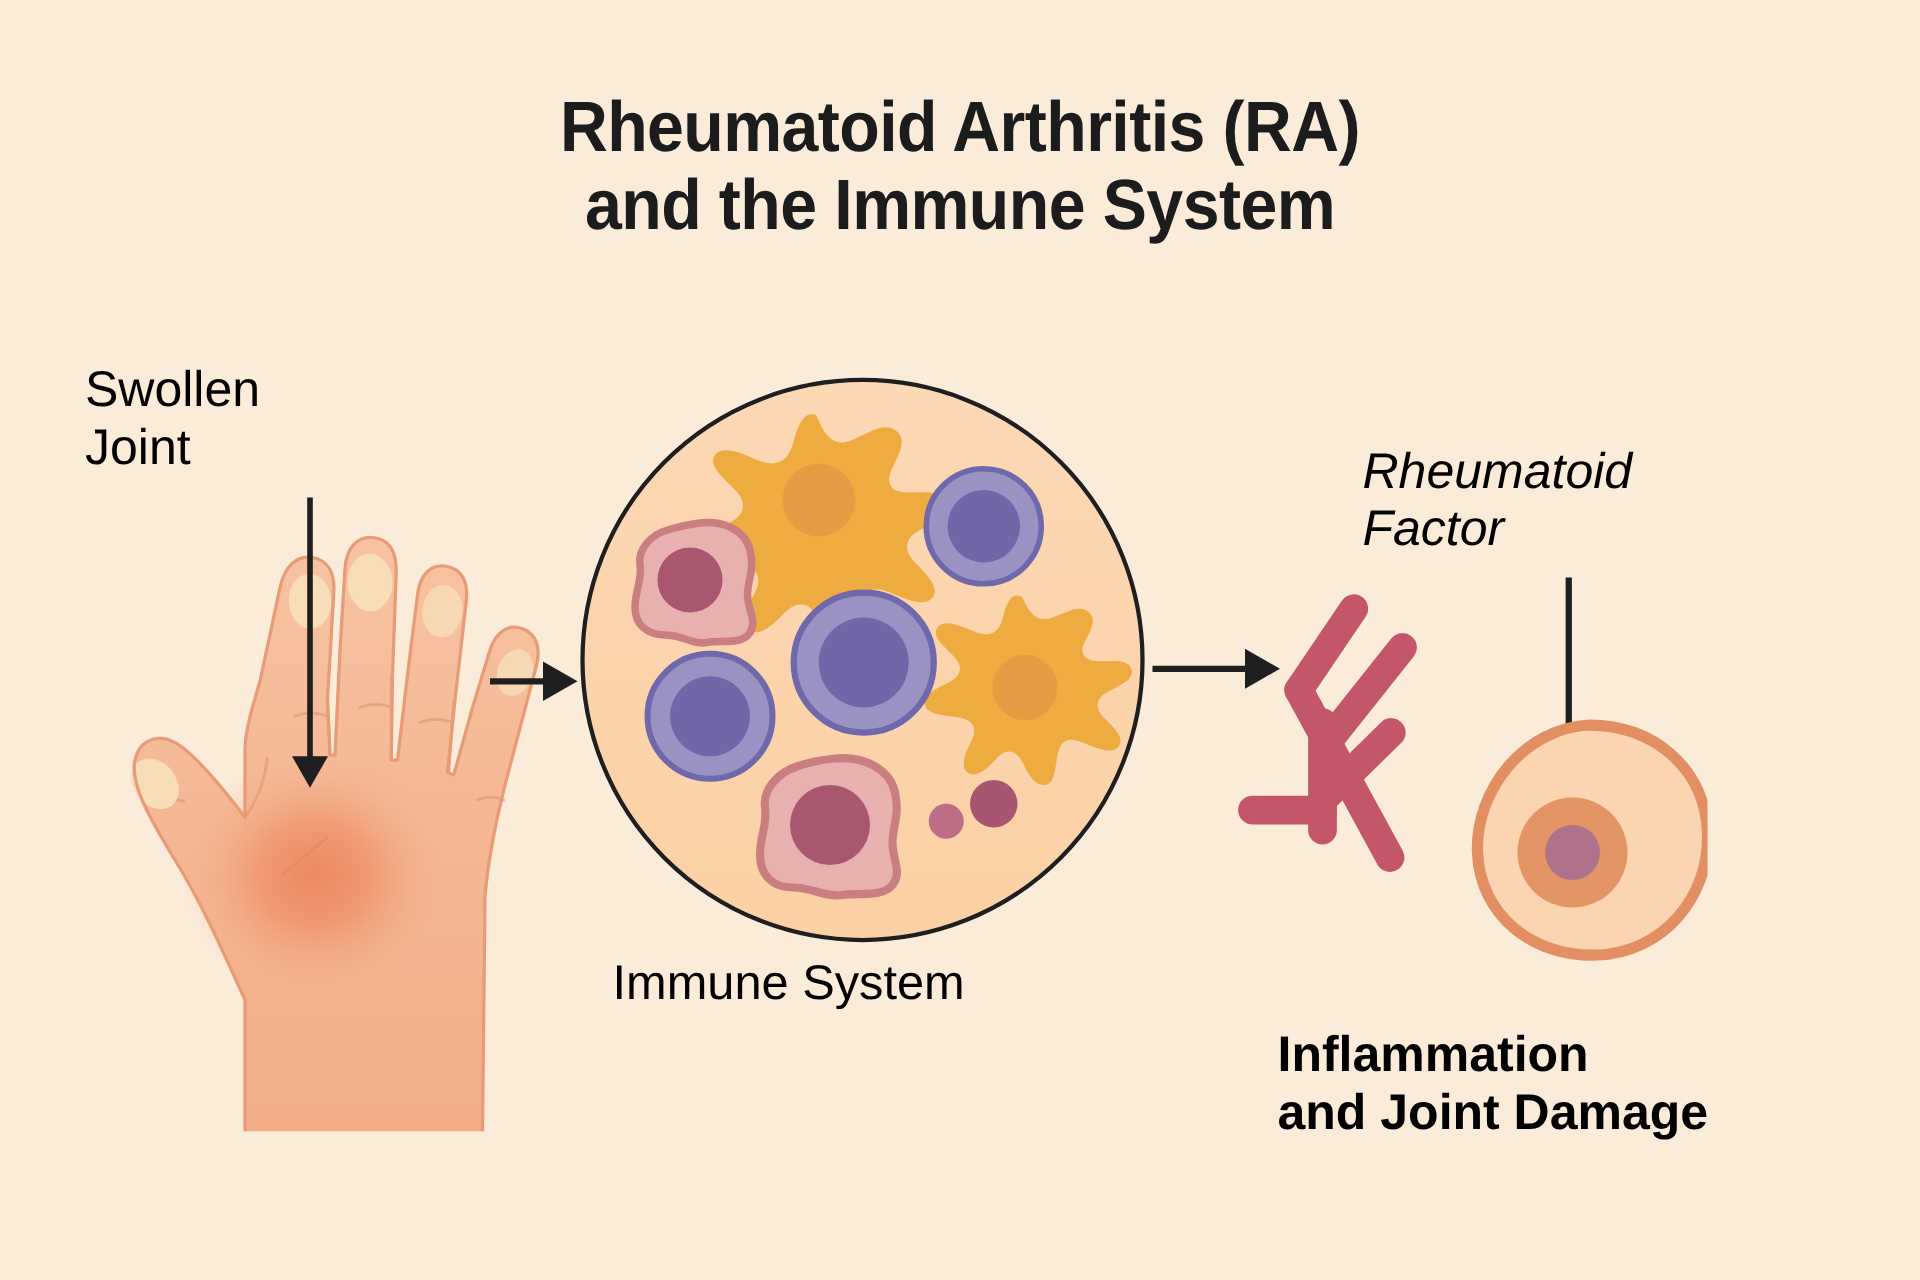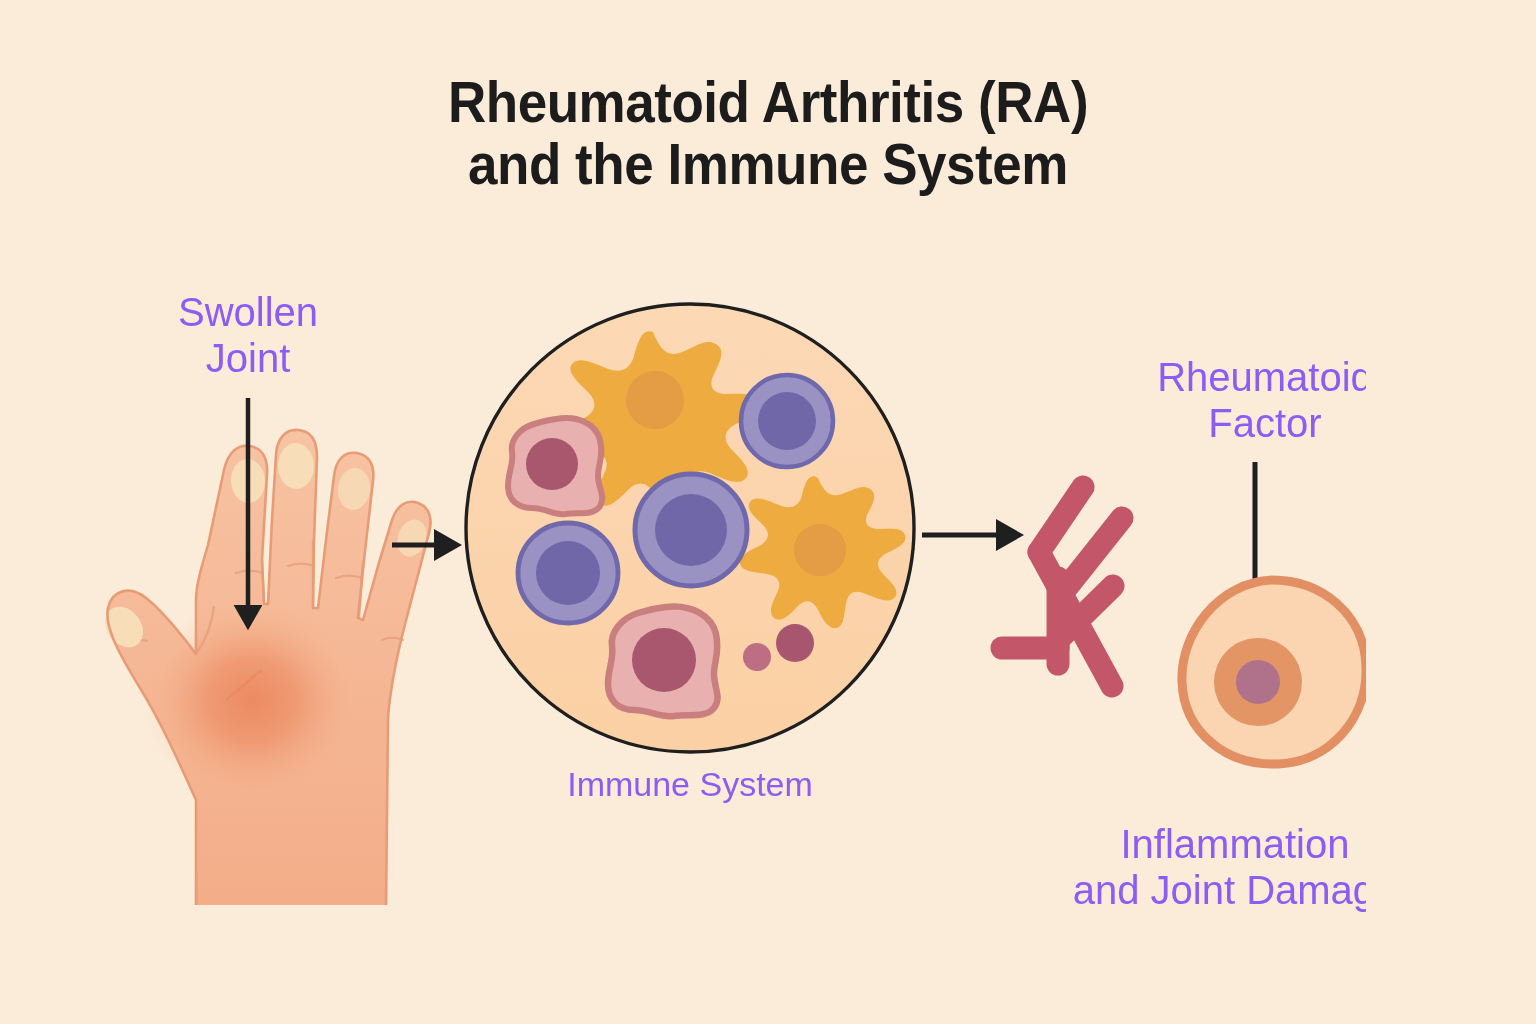--- a/index.html
+++ b/index.html
@@ -26,32 +26,31 @@
     font-size: 57px;
     line-height: 1.08;
     letter-spacing: -0.5px;
     color: #1c1c1c;
     white-space: pre-line;
     transform: scaleX(0.93);
     transform-origin: 50% 50%;
   }
   .label {
     position: absolute;
-    text-align: center;
     font-family: "Liberation Sans", sans-serif;
     font-weight: normal;
     font-size: 40px;
     line-height: 1.14;
-    color: #8b5cf6;
+    color: #000000;
     white-space: pre-line;
   }
   .label-swollen { left: 68px; top: 290px; width: 360px; }
-  .label-immune  { left: 490px; top: 765px; width: 400px; font-size: 34px; }
-  .label-rf      { left: 1090px; top: 355px; width: 350px; }
-  .label-inflam  { left: 995px; top: 822px; width: 480px; }
+  .label-immune  { left: 490px; top: 765px; width: 400px; font-size: 39px; }
+  .label-rf      { left: 1090px; top: 355px; width: 350px; font-style: italic; }
+  .label-inflam  { left: 1022px; top: 822px; width: 480px; font-weight: bold; }
 
   .svg-layer {
     position: absolute;
     left: 0; top: 0;
     width: 1536px;
     height: 1024px;
   }
 </style>
 </head>
 <body>

